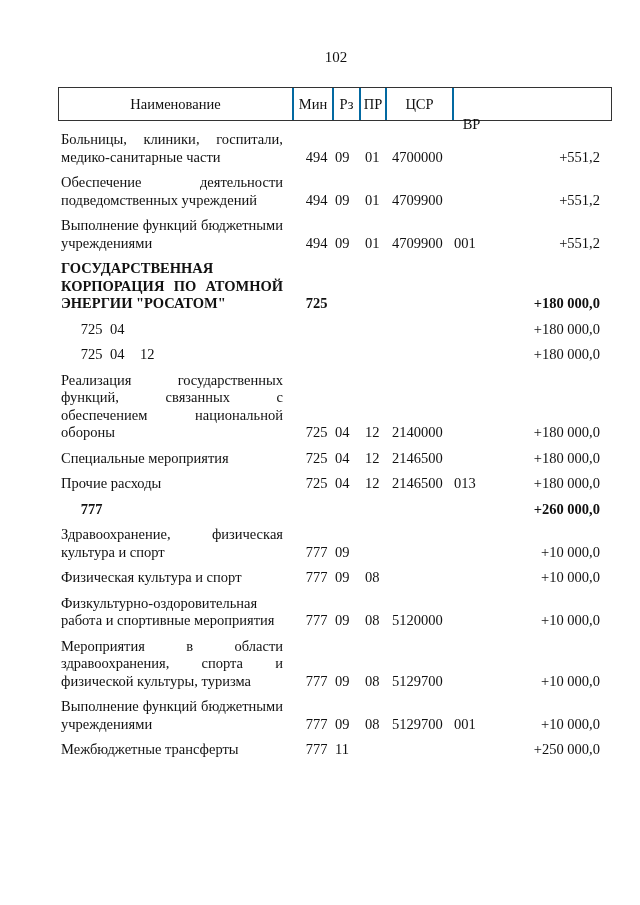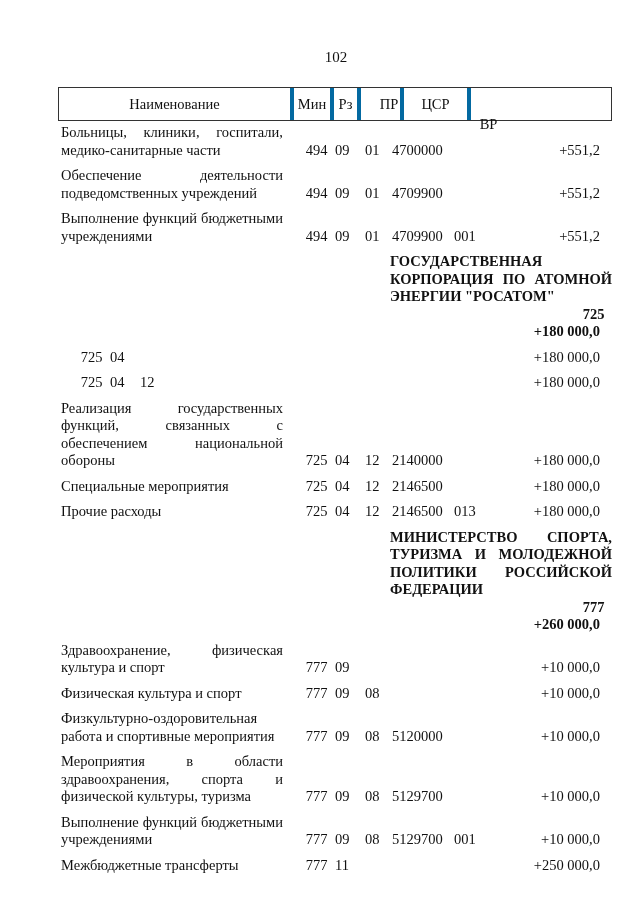--- a/index.html
+++ b/index.html
@@ -14,48 +14,48 @@
   }
   .table {
     position: absolute; left: 58px; top: 87px; width: 554px;
   }
   .header-row {
     display: flex; height: 34px; border: 1px solid #333;
     box-sizing: border-box; font-size: 14.5px;
   }
   .header-row > div {
     display: flex; align-items: center; justify-content: center;
-    border-right: 4px solid #0369a1; box-sizing: border-box;
+    border-right: 2px solid #0369a1; box-sizing: border-box;
   }
   .header-row > div:last-child { border-right: none; }
   .c-name { width: 235px; }
   .c-min  { width: 40px; }
   .c-rz   { width: 27px; }
-  .c-pr   { width: 26px; margin-left: 17px; }
+  .c-pr   { width: 26px; }
   .c-csr  { width: 67px; }
   .c-vr   { width: 35px; margin-top: 36px; }
   .c-sum  { width: 124px; }
 
-  .rows { margin-top: 3px; }
+  .rows { margin-top: 10px; }
   .row {
     display: flex; align-items: flex-end; font-size: 14.5px;
     line-height: 17.5px; margin-bottom: 8px;
   }
   .row .name {
     width: 225px; padding-left: 3px; text-align: justify;
     text-align-last: left; box-sizing: border-box;
   }
   .row .name.single { text-align: left; }
   .row .min { width: 47px; text-align: center; padding-left: 15px; box-sizing: border-box; width: 52px; }
   .row .rz  { width: 30px; text-align: left; }
   .row .pr  { width: 27px; text-align: left; }
   .row .csr { width: 62px; text-align: left; }
   .row .vr  { width: 40px; text-align: left; }
   .row .sum { flex: 1; text-align: right; padding-right: 12px; }
-  .row.bold { font-weight: bold; flex-direction: column; }
+  .row.bold { font-weight: bold; }
 </style>
 </head>
 <body>
 
 <div class="page-number">102</div>
 
 <div class="table">
   <div class="header-row">
     <div class="c-name">Наименование</div>
     <div class="c-min">Мин</div>
@@ -139,21 +139,20 @@
     <div class="row">
       <div class="name single">Прочие расходы</div>
       <div class="min">725</div>
       <div class="rz">04</div>
       <div class="pr">12</div>
       <div class="csr">2146500</div>
       <div class="vr">013</div>
       <div class="sum">+180 000,0</div>
     </div>
     <div class="row bold">
-      <div class="name">МИНИСТЕРСТВО СПОРТА, ТУРИЗМА И МОЛОДЕЖНОЙ ПОЛИТИКИ РОССИЙСКОЙ ФЕДЕРАЦИИ</div>
       <div class="min">777</div>
       <div class="rz"></div>
       <div class="pr"></div>
       <div class="csr"></div>
       <div class="vr"></div>
       <div class="sum">+260 000,0</div>
     </div>
     <div class="row">
       <div class="name">Здравоохранение, физическая культура и спорт</div>
       <div class="min">777</div>

